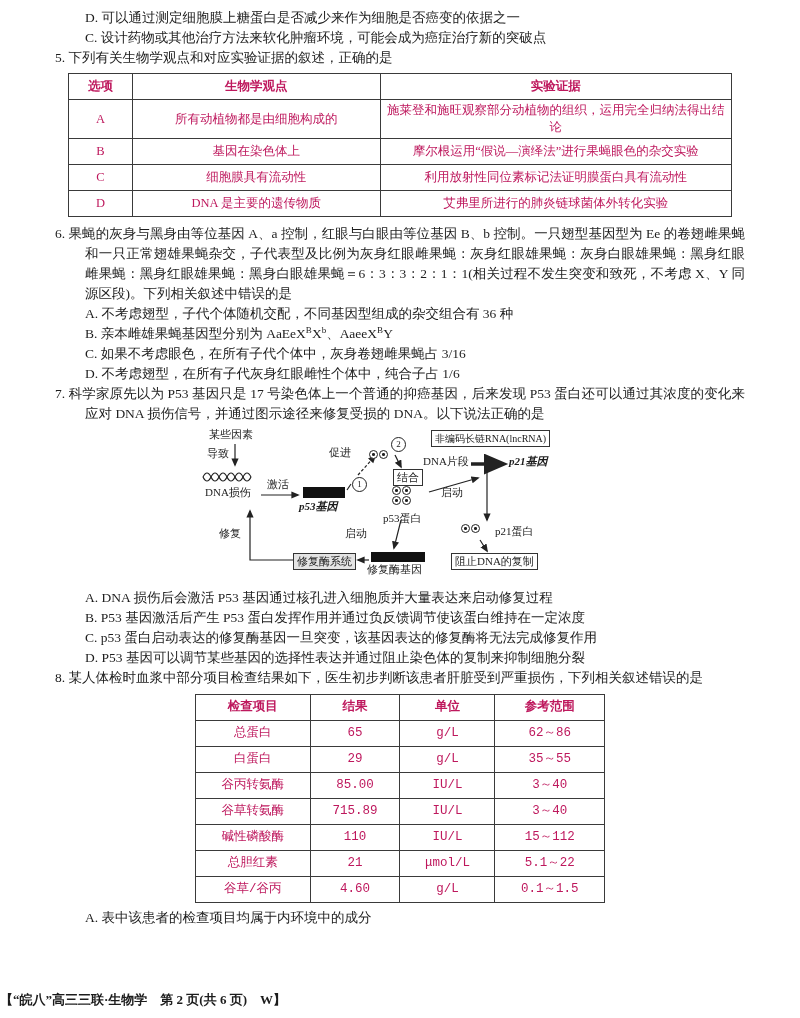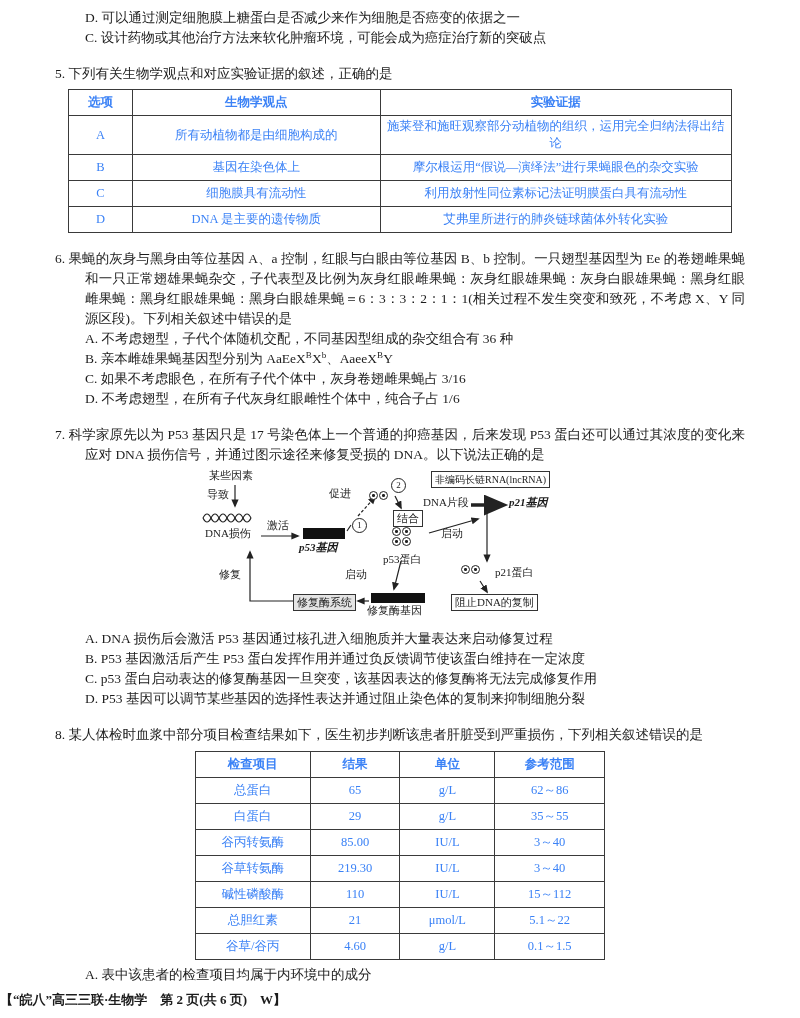--- a/index.html
+++ b/index.html
@@ -3,28 +3,28 @@
 <meta charset="utf-8">
 <style>
   html,body { margin:0; padding:0; background:#fff; }
   .page {
     position:relative; width:800px; height:1018px; overflow:hidden;
     box-sizing:border-box; padding:8px 55px 0 55px;
     font-family:"Liberation Serif","DejaVu Serif",serif;
     font-size:13.5px; line-height:20px; color:#1c1c1c; background:#fff;
   }
   .opt   { padding-left:30px; text-align:justify; }
-  .stem  { padding-left:30px; text-indent:-30px; text-align:justify;margin-top:16px; }
+  .stem  { padding-left:30px; text-indent:-30px; text-align:justify; }
   sup    { font-size:9px; vertical-align:super; line-height:0; }
 
-  table  { border-collapse:collapse; color:#3b82f6; }
+  table  { border-collapse:collapse; color:#be185d; }
   th,td  { border:1px solid #3a3a3a; padding:2px 5px; text-align:center; line-height:17px; height:21px; font-weight:normal; }
   th     { font-weight:bold; }
   .t1    { width:664px; margin:5px auto 7px auto; font-size:12.5px; }
-  .t2    { width:410px; margin:6px 0 5px 140px; font-size:12.5px; }
+  .t2    { width:410px; margin:6px 0 5px 140px; font-size:12.5px;font-family:Liberation Mono, monospace; }
 
   .diagram { position:relative; width:400px; height:154px; margin:4px 0 6px 140px;
              font-size:11px; line-height:13px; }
   .dlabel  { position:absolute; white-space:nowrap; }
   .dbox    { position:absolute; border:1px solid #333; padding:1px 3px; white-space:nowrap; background:#fff; }
   .shaded  { background:#e4e4e4; }
   .dbar    { position:absolute; background:#111; }
   .ital    { font-style:italic;font-weight:bold; }
   .cnum    { position:absolute; width:13px; height:13px; border:1.2px solid #222; border-radius:50%;
              text-align:center; line-height:13px; font-size:9px; background:#fff; }
@@ -186,21 +186,21 @@
       <td>35～55</td>
     </tr>
     <tr>
       <td>谷丙转氨酶</td>
       <td>85.00</td>
       <td>IU/L</td>
       <td>3～40</td>
     </tr>
     <tr>
       <td>谷草转氨酶</td>
-      <td>219.30</td>
+      <td>715.89</td>
       <td>IU/L</td>
       <td>3～40</td>
     </tr>
     <tr>
       <td>碱性磷酸酶</td>
       <td>110</td>
       <td>IU/L</td>
       <td>15～112</td>
     </tr>
     <tr>

